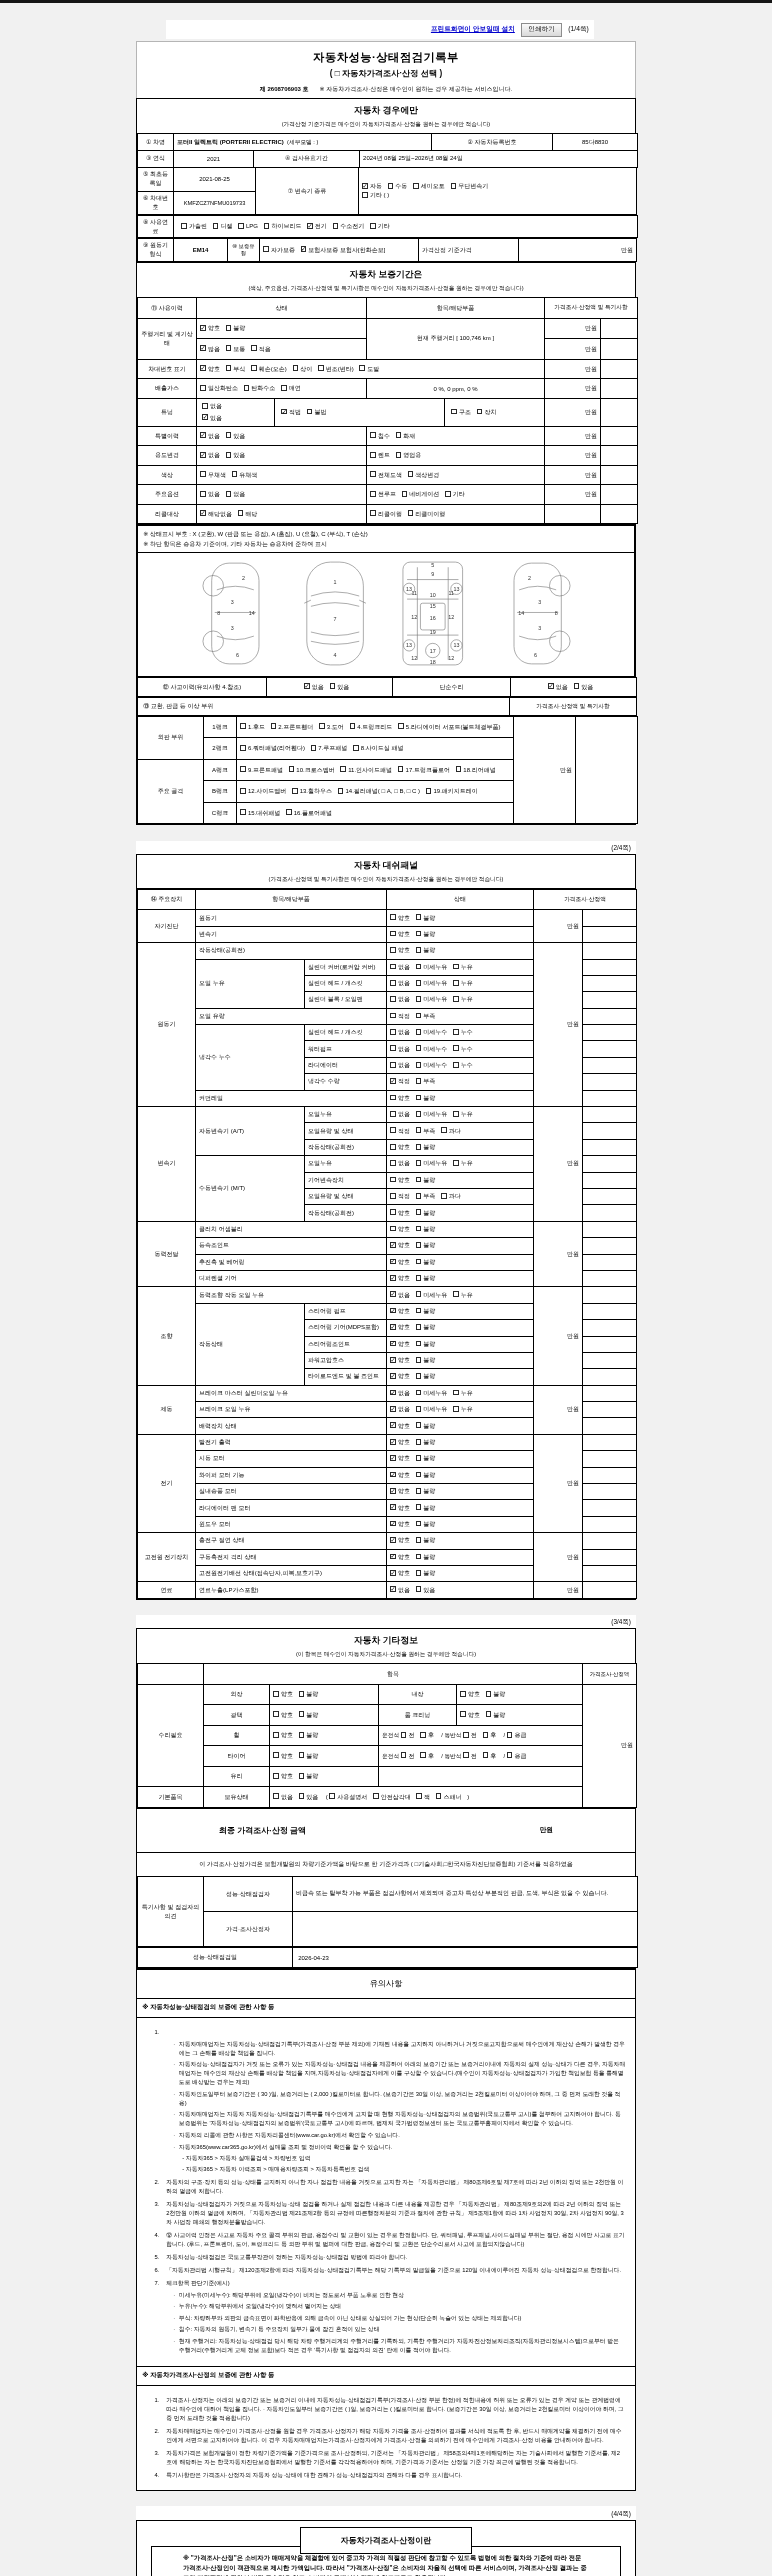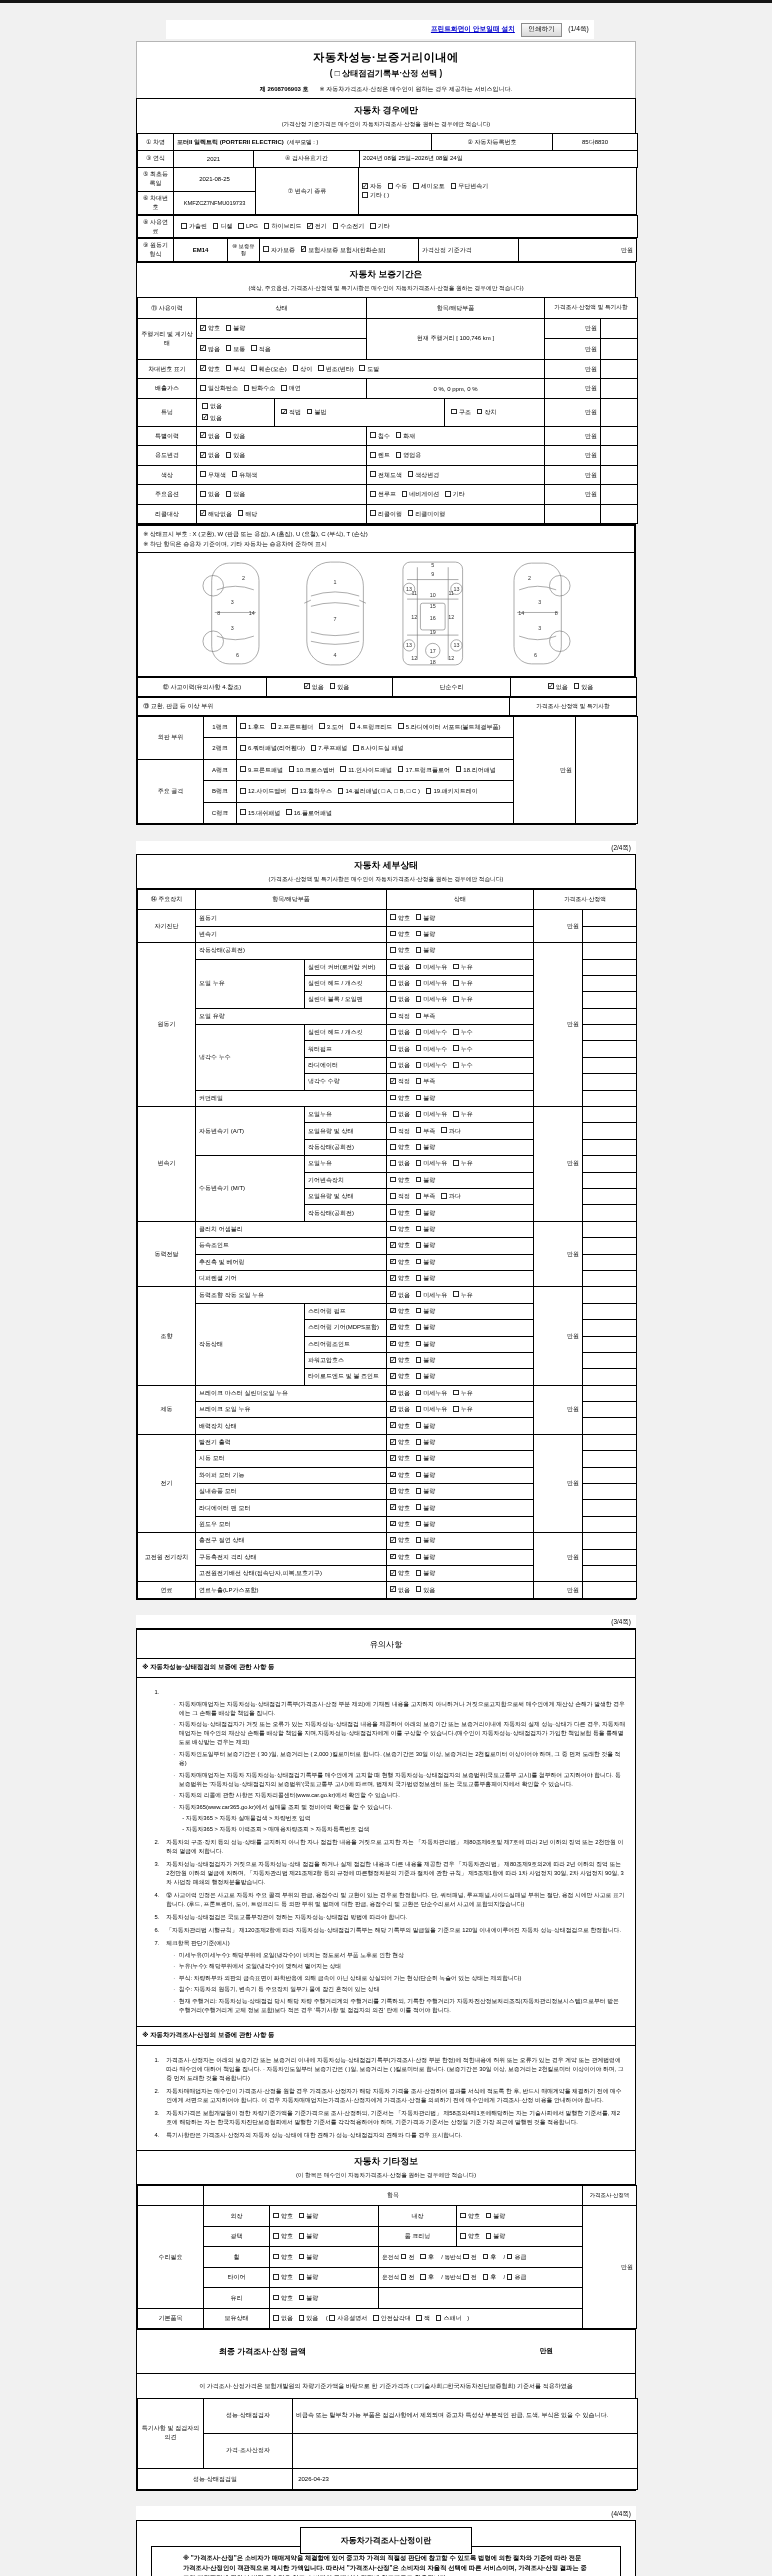--- a/index.html
+++ b/index.html
@@ -60,22 +60,22 @@
 <div class="sheet">
 
   <div class="toolbar">
     <a href="#" class="install-link">프린트화면이 안보일때 설치</a>
     <button class="print-btn">인쇄하기</button>
     <span class="pagecount">(1/4쪽)</span>
   </div>
 
   <div class="paper">
     <div class="titlewrap">
-      <div class="doc-title">자동차성능·보증거리이내에</div>
-      <div class="doc-subtitle">( □ 상태점검기록부·산정 선택 )</div>
+      <div class="doc-title">자동차성능·상태점검기록부</div>
+      <div class="doc-subtitle">( □ 자동차가격조사·산정 선택 )</div>
       <div class="doc-no">
         <b>제 2608706903 호</b>
         <span>※ 자동차가격조사·산정은 매수인이 원하는 경우 제공하는 서비스입니다.</span>
       </div>
     </div>
     <div id="basic-sec">
         <div class="secbox">
           <div class="sec-head">
             <div class="sec-title">자동차 경우에만</div>
             <div class="sec-note">(가격산정 기준가격은 매수인이 자동차가격조사·산정을 원하는 경우에만 적습니다)</div>
@@ -420,21 +420,21 @@
           </table>
         </div>
       </div>
   </div>
 
   <div class="pagestrip"><span>(2/4쪽)</span></div>
   <div class="paper">
     <div id="detail-sec">
         <div class="secbox">
           <div class="sec-head">
-            <div class="sec-title">자동차 세부상태</div>
+            <div class="sec-title">자동차 대쉬패널</div>
             <div class="sec-note">(가격조사·산정액 및 특기사항은 매수인이 자동차가격조사·산정을 원하는 경우에만 적습니다)</div>
           </div>
           <table class="doc det">
             <colgroup>
               <col style="width:58px">
               <col style="width:109px">
               <col style="width:82px">
               <col style="width:147px">
               <col style="width:49px">
               <col style="width:54px">
@@ -680,121 +680,20 @@
                 <td class="blankcol"></td>
               </tr>
             </tbody>
           </table>
         </div>
       </div>
   </div>
 
   <div class="pagestrip"><span>(3/4쪽)</span></div>
   <div class="paper">
-    <div id="notice-sec">
-        <div class="secbox">
-    <div class="noticehead">유의사항</div>
-    <div class="nt-strip">※ 자동차성능·상태점검의 보증에 관한 사항 등</div>
-    <div class="nt-body">
-            <div class="nt-num">
-              <span style="min-width:8.2px">1.</span>
-              <span></span>
-            </div>
-            <div class="nt-bul">
-              <span>·</span>
-              <span>자동차매매업자는 자동차성능·상태점검기록부(가격조사·산정 부분 제외)에 기재된 내용을 고지하지 아니하거나 거짓으로고지함으로써 매수인에게 재산상 손해가 발생한 경우에는 그 손해를 배상할 책임을 집니다.</span>
-            </div>
-            <div class="nt-bul">
-              <span>·</span>
-              <span>자동차성능·상태점검자가 거짓 또는 오류가 있는 자동차성능·상태점검 내용을 제공하여 아래의 보증기간 또는 보증거리이내에 자동차의 실제 성능·상태가 다른 경우, 자동차매매업자는 매수인의 재산상 손해를 배상할 책임을 지며,자동차성능·상태점검자에게 이를 구상할 수 있습니다.(매수인이 자동차성능·상태점검자가 가입한 책임보험 등을 통해별도로 배상받는 경우는 제외)</span>
-            </div>
-            <div class="nt-bul">
-              <span>·</span>
-              <span>자동차인도일부터 보증기간은 ( 30 )일, 보증거리는 ( 2,000 )킬로미터로 합니다. (보증기간은 30일 이상, 보증거리는 2천킬로미터 이상이어야 하며, 그 중 먼저 도래한 것을 적용)</span>
-            </div>
-            <div class="nt-bul">
-              <span>·</span>
-              <span>자동차매매업자는 자동차 자동차성능·상태점검기록부를 매수인에게 고지할 때 현행 자동차성능·상태점검자의 보증범위(국토교통부 고시)를 첨부하여 고지하여야 합니다. 동 보증범위는 '자동차성능·상태점검자의 보증범위'(국토교통부 고시)에 따르며, 법제처 국가법령정보센터 또는 국토교통부홈페이지에서 확인할 수 있습니다.</span>
-            </div>
-            <div class="nt-bul">
-              <span>·</span>
-              <span>자동차의 리콜에 관한 사항은 자동차리콜센터(www.car.go.kr)에서 확인할 수 있습니다.</span>
-            </div>
-            <div class="nt-bul">
-              <span>·</span>
-              <span>자동차365(www.car365.go.kr)에서 실매물 조회 및 정비이력 확인을 할 수 있습니다.</span>
-            </div>
-            <div class="nt-sub">- 자동차365 &gt; 자동차 실매물검색 &gt; 차량번호 입력</div>
-            <div class="nt-sub">- 자동차365 &gt; 자동차 이력조회 &gt; 매매용차량조회 &gt; 자동차등록번호 검색</div>
-            <div class="nt-num">
-              <span style="min-width:8.2px">2.</span>
-              <span>자동차의 구조·장치 등의 성능·상태를 고지하지 아니한 자나 점검한 내용을 거짓으로 고지한 자는 「자동차관리법」 제80조제6호및 제7호에 따라 2년 이하의 징역 또는 2천만원 이하의 벌금에 처합니다.</span>
-            </div>
-            <div class="nt-num">
-              <span style="min-width:8.2px">3.</span>
-              <span>자동차성능·상태점검자가 거짓으로 자동차성능·상태 점검을 하거나 실제 점검한 내용과 다른 내용을 제공한 경우 「자동차관리법」 제80조제9호의2에 따라 2년 이하의 징역 또는 2천만원 이하의 벌금에 처하며, 「자동차관리법 제21조제2항 등의 규정에 따른행정처분의 기준과 절차에 관한 규칙」 제5조제1항에 따라 1차 사업정지 30일, 2차 사업정지 90일, 3차 사업장 폐쇄의 행정처분을받습니다.</span>
-            </div>
-            <div class="nt-num">
-              <span style="min-width:8.2px">4.</span>
-              <span>⑫ 사고이력 인정은 사고로 자동차 주요 골격 부위의 판금, 용접수리 및 교환이 있는 경우로 한정합니다. 단, 쿼터패널, 루프패널,사이드실패널 부위는 절단, 용접 시에만 사고로 표기합니다. (후드, 프론트펜더, 도어, 트렁크리드 등 외판 부위 및 범퍼에 대한 판금, 용접수리 및 교환은 단순수리로서 사고에 포함되지않습니다)</span>
-            </div>
-            <div class="nt-num">
-              <span style="min-width:8.2px">5.</span>
-              <span>자동차성능·상태점검은 국토교통부장관이 정하는 자동차성능·상태점검 방법에 따라야 합니다.</span>
-            </div>
-            <div class="nt-num">
-              <span style="min-width:8.2px">6.</span>
-              <span>「자동차관리법 시행규칙」 제120조제2항에 따라 자동차성능·상태점검기록부는 해당 기록부의 발급일을 기준으로 120일 이내에이루어진 자동차 성능·상태점검으로 한정합니다.</span>
-            </div>
-            <div class="nt-num">
-              <span style="min-width:8.2px">7.</span>
-              <span>체크항목 판단기준(예시)</span>
-            </div>
-            <div class="nt-bul">
-              <span>·</span>
-              <span>미세누유(미세누수): 해당부위에 오일(냉각수)이 비치는 정도로서 부품 노후로 인한 현상</span>
-            </div>
-            <div class="nt-bul">
-              <span>·</span>
-              <span>누유(누수): 해당부위에서 오일(냉각수)이 맺혀서 떨어지는 상태</span>
-            </div>
-            <div class="nt-bul">
-              <span>·</span>
-              <span>부식: 차량하부와 외판의 금속표면이 화학반응에 의해 금속이 아닌 상태로 상실되어 가는 현상(단순히 녹슬어 있는 상태는 제외합니다)</span>
-            </div>
-            <div class="nt-bul">
-              <span>·</span>
-              <span>침수: 자동차의 원동기, 변속기 등 주요장치 일부가 물에 잠긴 흔적이 있는 상태</span>
-            </div>
-            <div class="nt-bul">
-              <span>·</span>
-              <span>현재 주행거리: 자동차성능·상태점검 당시 해당 차량 주행거리계의 주행거리를 기록하되, 기록한 주행거리가 자동차전산정보처리조직(자동차관리정보시스템)으로부터 받은 주행거리(주행거리계 교체 정보 포함)보다 적은 경우 '특기사항 및 점검자의 의견' 란에 이를 적어야 합니다.</span>
-            </div>
-          </div>
-    <div class="nt-strip">※ 자동차가격조사·산정의 보증에 관한 사항 등</div>
-    <div class="nt-body" style="border-bottom:none">
-            <div class="nt-num">
-              <span style="min-width:8.2px">1.</span>
-              <span>가격조사·산정자는 아래의 보증기간 또는 보증거리 이내에 자동차성능·상태점검기록부(가격조사·산정 부분 한정)에 적힌내용에 허위 또는 오류가 있는 경우 계약 또는 관계법령에 따라 매수인에 대하여 책임을 집니다.  ·  자동차인도일부터 보증기간은 (      )일, 보증거리는 (      )킬로미터로 합니다. (보증기간은 30일 이상, 보증거리는 2천킬로미터 이상이어야 하며, 그 중 먼저 도래한 것을 적용합니다)</span>
-            </div>
-            <div class="nt-num">
-              <span style="min-width:8.2px">2.</span>
-              <span>자동차매매업자는 매수인이 가격조사·산정을 원할 경우 가격조사·산정자가 해당 자동차 가격을 조사·산정하여 결과를 서식에 적도록 한 후, 반드시 매매계약을 체결하기 전에 매수인에게 서면으로 고지하여야 합니다. 이 경우 자동차매매업자는가격조사·산정자에게 가격조사·산정을 의뢰하기 전에 매수인에게 가격조사·산정 비용을 안내하여야 합니다.</span>
-            </div>
-            <div class="nt-num">
-              <span style="min-width:8.2px">3.</span>
-              <span>자동차가격은 보험개발원이 정한 차량기준가액을 기준가격으로 조사·산정하되, 기준서는 「자동차관리법」 제58조의4제1호에해당하는 자는 기술사회에서 발행한 기준서를, 제2호에 해당하는 자는 한국자동차진단보증협회에서 발행한 기준서를 각각적용하여야 하며, 기준가격과 기준서는 산정일 기준 가장 최근에 발행된 것을 적용합니다.</span>
-            </div>
-            <div class="nt-num">
-              <span style="min-width:8.2px">4.</span>
-              <span>특기사항란은 가격조사·산정자의 자동차 성능·상태에 대한 견해가 성능·상태점검자의 견해와 다를 경우 표시합니다.</span>
-            </div>
-          </div>
-        </div>
-      </div>
     <div id="other-sec">
         <div class="secbox">
           <div class="sec-head">
             <div class="sec-title">자동차 기타정보</div>
             <div class="sec-note">(이 항목은 매수인이 자동차가격조사·산정을 원하는 경우에만 적습니다)</div>
           </div>
           <table class="doc">
             <colgroup>
               <col style="width:66px">
               <col style="width:66px">
@@ -873,20 +772,121 @@
               <col style="width:155px">
               <col style="width:345px">
             </colgroup>
     <tbody>
               <tr>
                 <td class="lab" style="height:17.5px">성능·상태점검일</td>
                 <td style="padding-left:5.2px">2026-04-23</td>
               </tr>
             </tbody>
           </table>
+        </div>
+      </div>
+    <div id="notice-sec">
+        <div class="secbox">
+    <div class="noticehead">유의사항</div>
+    <div class="nt-strip">※ 자동차성능·상태점검의 보증에 관한 사항 등</div>
+    <div class="nt-body">
+            <div class="nt-num">
+              <span style="min-width:8.2px">1.</span>
+              <span></span>
+            </div>
+            <div class="nt-bul">
+              <span>·</span>
+              <span>자동차매매업자는 자동차성능·상태점검기록부(가격조사·산정 부분 제외)에 기재된 내용을 고지하지 아니하거나 거짓으로고지함으로써 매수인에게 재산상 손해가 발생한 경우에는 그 손해를 배상할 책임을 집니다.</span>
+            </div>
+            <div class="nt-bul">
+              <span>·</span>
+              <span>자동차성능·상태점검자가 거짓 또는 오류가 있는 자동차성능·상태점검 내용을 제공하여 아래의 보증기간 또는 보증거리이내에 자동차의 실제 성능·상태가 다른 경우, 자동차매매업자는 매수인의 재산상 손해를 배상할 책임을 지며,자동차성능·상태점검자에게 이를 구상할 수 있습니다.(매수인이 자동차성능·상태점검자가 가입한 책임보험 등을 통해별도로 배상받는 경우는 제외)</span>
+            </div>
+            <div class="nt-bul">
+              <span>·</span>
+              <span>자동차인도일부터 보증기간은 ( 30 )일, 보증거리는 ( 2,000 )킬로미터로 합니다. (보증기간은 30일 이상, 보증거리는 2천킬로미터 이상이어야 하며, 그 중 먼저 도래한 것을 적용)</span>
+            </div>
+            <div class="nt-bul">
+              <span>·</span>
+              <span>자동차매매업자는 자동차 자동차성능·상태점검기록부를 매수인에게 고지할 때 현행 자동차성능·상태점검자의 보증범위(국토교통부 고시)를 첨부하여 고지하여야 합니다. 동 보증범위는 '자동차성능·상태점검자의 보증범위'(국토교통부 고시)에 따르며, 법제처 국가법령정보센터 또는 국토교통부홈페이지에서 확인할 수 있습니다.</span>
+            </div>
+            <div class="nt-bul">
+              <span>·</span>
+              <span>자동차의 리콜에 관한 사항은 자동차리콜센터(www.car.go.kr)에서 확인할 수 있습니다.</span>
+            </div>
+            <div class="nt-bul">
+              <span>·</span>
+              <span>자동차365(www.car365.go.kr)에서 실매물 조회 및 정비이력 확인을 할 수 있습니다.</span>
+            </div>
+            <div class="nt-sub">- 자동차365 &gt; 자동차 실매물검색 &gt; 차량번호 입력</div>
+            <div class="nt-sub">- 자동차365 &gt; 자동차 이력조회 &gt; 매매용차량조회 &gt; 자동차등록번호 검색</div>
+            <div class="nt-num">
+              <span style="min-width:8.2px">2.</span>
+              <span>자동차의 구조·장치 등의 성능·상태를 고지하지 아니한 자나 점검한 내용을 거짓으로 고지한 자는 「자동차관리법」 제80조제6호및 제7호에 따라 2년 이하의 징역 또는 2천만원 이하의 벌금에 처합니다.</span>
+            </div>
+            <div class="nt-num">
+              <span style="min-width:8.2px">3.</span>
+              <span>자동차성능·상태점검자가 거짓으로 자동차성능·상태 점검을 하거나 실제 점검한 내용과 다른 내용을 제공한 경우 「자동차관리법」 제80조제9호의2에 따라 2년 이하의 징역 또는 2천만원 이하의 벌금에 처하며, 「자동차관리법 제21조제2항 등의 규정에 따른행정처분의 기준과 절차에 관한 규칙」 제5조제1항에 따라 1차 사업정지 30일, 2차 사업정지 90일, 3차 사업장 폐쇄의 행정처분을받습니다.</span>
+            </div>
+            <div class="nt-num">
+              <span style="min-width:8.2px">4.</span>
+              <span>⑫ 사고이력 인정은 사고로 자동차 주요 골격 부위의 판금, 용접수리 및 교환이 있는 경우로 한정합니다. 단, 쿼터패널, 루프패널,사이드실패널 부위는 절단, 용접 시에만 사고로 표기합니다. (후드, 프론트펜더, 도어, 트렁크리드 등 외판 부위 및 범퍼에 대한 판금, 용접수리 및 교환은 단순수리로서 사고에 포함되지않습니다)</span>
+            </div>
+            <div class="nt-num">
+              <span style="min-width:8.2px">5.</span>
+              <span>자동차성능·상태점검은 국토교통부장관이 정하는 자동차성능·상태점검 방법에 따라야 합니다.</span>
+            </div>
+            <div class="nt-num">
+              <span style="min-width:8.2px">6.</span>
+              <span>「자동차관리법 시행규칙」 제120조제2항에 따라 자동차성능·상태점검기록부는 해당 기록부의 발급일을 기준으로 120일 이내에이루어진 자동차 성능·상태점검으로 한정합니다.</span>
+            </div>
+            <div class="nt-num">
+              <span style="min-width:8.2px">7.</span>
+              <span>체크항목 판단기준(예시)</span>
+            </div>
+            <div class="nt-bul">
+              <span>·</span>
+              <span>미세누유(미세누수): 해당부위에 오일(냉각수)이 비치는 정도로서 부품 노후로 인한 현상</span>
+            </div>
+            <div class="nt-bul">
+              <span>·</span>
+              <span>누유(누수): 해당부위에서 오일(냉각수)이 맺혀서 떨어지는 상태</span>
+            </div>
+            <div class="nt-bul">
+              <span>·</span>
+              <span>부식: 차량하부와 외판의 금속표면이 화학반응에 의해 금속이 아닌 상태로 상실되어 가는 현상(단순히 녹슬어 있는 상태는 제외합니다)</span>
+            </div>
+            <div class="nt-bul">
+              <span>·</span>
+              <span>침수: 자동차의 원동기, 변속기 등 주요장치 일부가 물에 잠긴 흔적이 있는 상태</span>
+            </div>
+            <div class="nt-bul">
+              <span>·</span>
+              <span>현재 주행거리: 자동차성능·상태점검 당시 해당 차량 주행거리계의 주행거리를 기록하되, 기록한 주행거리가 자동차전산정보처리조직(자동차관리정보시스템)으로부터 받은 주행거리(주행거리계 교체 정보 포함)보다 적은 경우 '특기사항 및 점검자의 의견' 란에 이를 적어야 합니다.</span>
+            </div>
+          </div>
+    <div class="nt-strip">※ 자동차가격조사·산정의 보증에 관한 사항 등</div>
+    <div class="nt-body" style="border-bottom:none">
+            <div class="nt-num">
+              <span style="min-width:8.2px">1.</span>
+              <span>가격조사·산정자는 아래의 보증기간 또는 보증거리 이내에 자동차성능·상태점검기록부(가격조사·산정 부분 한정)에 적힌내용에 허위 또는 오류가 있는 경우 계약 또는 관계법령에 따라 매수인에 대하여 책임을 집니다.  ·  자동차인도일부터 보증기간은 (      )일, 보증거리는 (      )킬로미터로 합니다. (보증기간은 30일 이상, 보증거리는 2천킬로미터 이상이어야 하며, 그 중 먼저 도래한 것을 적용합니다)</span>
+            </div>
+            <div class="nt-num">
+              <span style="min-width:8.2px">2.</span>
+              <span>자동차매매업자는 매수인이 가격조사·산정을 원할 경우 가격조사·산정자가 해당 자동차 가격을 조사·산정하여 결과를 서식에 적도록 한 후, 반드시 매매계약을 체결하기 전에 매수인에게 서면으로 고지하여야 합니다. 이 경우 자동차매매업자는가격조사·산정자에게 가격조사·산정을 의뢰하기 전에 매수인에게 가격조사·산정 비용을 안내하여야 합니다.</span>
+            </div>
+            <div class="nt-num">
+              <span style="min-width:8.2px">3.</span>
+              <span>자동차가격은 보험개발원이 정한 차량기준가액을 기준가격으로 조사·산정하되, 기준서는 「자동차관리법」 제58조의4제1호에해당하는 자는 기술사회에서 발행한 기준서를, 제2호에 해당하는 자는 한국자동차진단보증협회에서 발행한 기준서를 각각적용하여야 하며, 기준가격과 기준서는 산정일 기준 가장 최근에 발행된 것을 적용합니다.</span>
+            </div>
+            <div class="nt-num">
+              <span style="min-width:8.2px">4.</span>
+              <span>특기사항란은 가격조사·산정자의 자동차 성능·상태에 대한 견해가 성능·상태점검자의 견해와 다를 경우 표시합니다.</span>
+            </div>
+          </div>
         </div>
       </div>
   </div>
 
   <div class="pagestrip"><span>(4/4쪽)</span></div>
   <div class="paper">
     <div id="page4-sec">
         <div class="secbox">
     <div class="p4-titlezone">
       <div class="p4-bigbox"></div>

